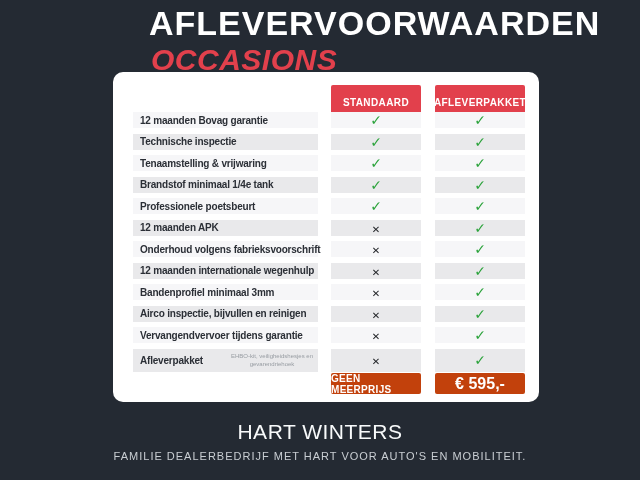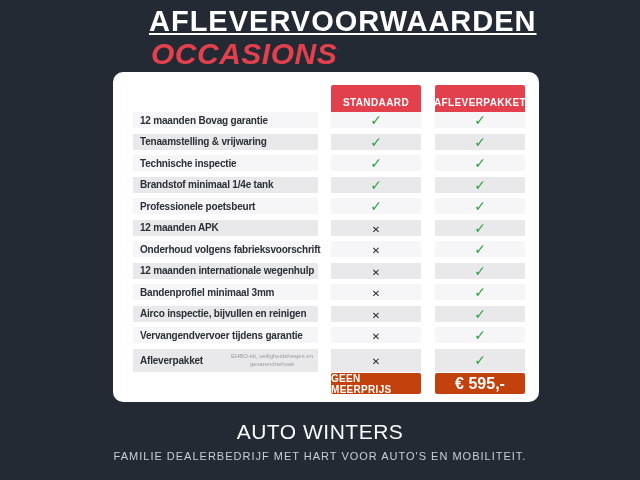--- a/index.html
+++ b/index.html
@@ -10,25 +10,24 @@
     position: relative;
     overflow: hidden;
   }
   .stage { position: absolute; inset: 0; }
 
   
   .page-header { position: absolute; left: 149px; top: 6px; }
   .page-title {
     margin: 0;
     color: #ffffff;
-    font-size: 29px;
+    font-size: 34px;
     font-weight: 700;
     letter-spacing: 1px;
     line-height: 1.05;
-    text-decoration: underline;
   }
   .page-subtitle {
     margin: 3px 0 0 2px;
     color: #e2404c;
     font-size: 30px;
     font-weight: 700;
     letter-spacing: 0.5px;
     line-height: 1.0;
     font-style: italic;
   }
@@ -129,31 +128,31 @@
         <div class="cell label-cell">12 maanden Bovag garantie</div>
         <div class="cell mark-cell c1">
             <span class="mark" data-icon="check"></span>
           </div>
         <div class="cell mark-cell c2">
             <span class="mark" data-icon="check"></span>
           </div>
       </div>
 
       <div class="row">
+        <div class="cell label-cell">Technische inspectie</div>
+        <div class="cell mark-cell c1">
+            <span class="mark" data-icon="check"></span>
+          </div>
+        <div class="cell mark-cell c2">
+            <span class="mark" data-icon="check"></span>
+          </div>
+      </div>
+
+      <div class="row">
         <div class="cell label-cell">Tenaamstelling &amp; vrijwaring</div>
-        <div class="cell mark-cell c1">
-            <span class="mark" data-icon="check"></span>
-          </div>
-        <div class="cell mark-cell c2">
-            <span class="mark" data-icon="check"></span>
-          </div>
-      </div>
-
-      <div class="row">
-        <div class="cell label-cell">Technische inspectie</div>
         <div class="cell mark-cell c1">
             <span class="mark" data-icon="check"></span>
           </div>
         <div class="cell mark-cell c2">
             <span class="mark" data-icon="check"></span>
           </div>
       </div>
 
       <div class="row">
         <div class="cell label-cell">Brandstof minimaal 1/4e tank</div>
@@ -252,19 +251,19 @@
 
     <div class="price-row">
       <div class="price-btn c1">GEEN MEERPRIJS</div>
       <div class="price-btn c2">€ 595,-</div>
     </div>
 
   </div>
 
   <div class="site-footer">
     <div class="brand-line">
-      <span class="brand-regular">AUTO</span>
+      <span class="brand-regular">HART</span>
       <span class="brand-bold">WINTERS</span>
     </div>
     <div class="tagline">FAMILIE DEALERBEDRIJF MET HART VOOR AUTO'S EN MOBILITEIT.</div>
   </div>
 
 </div>
 
 </body></html>

